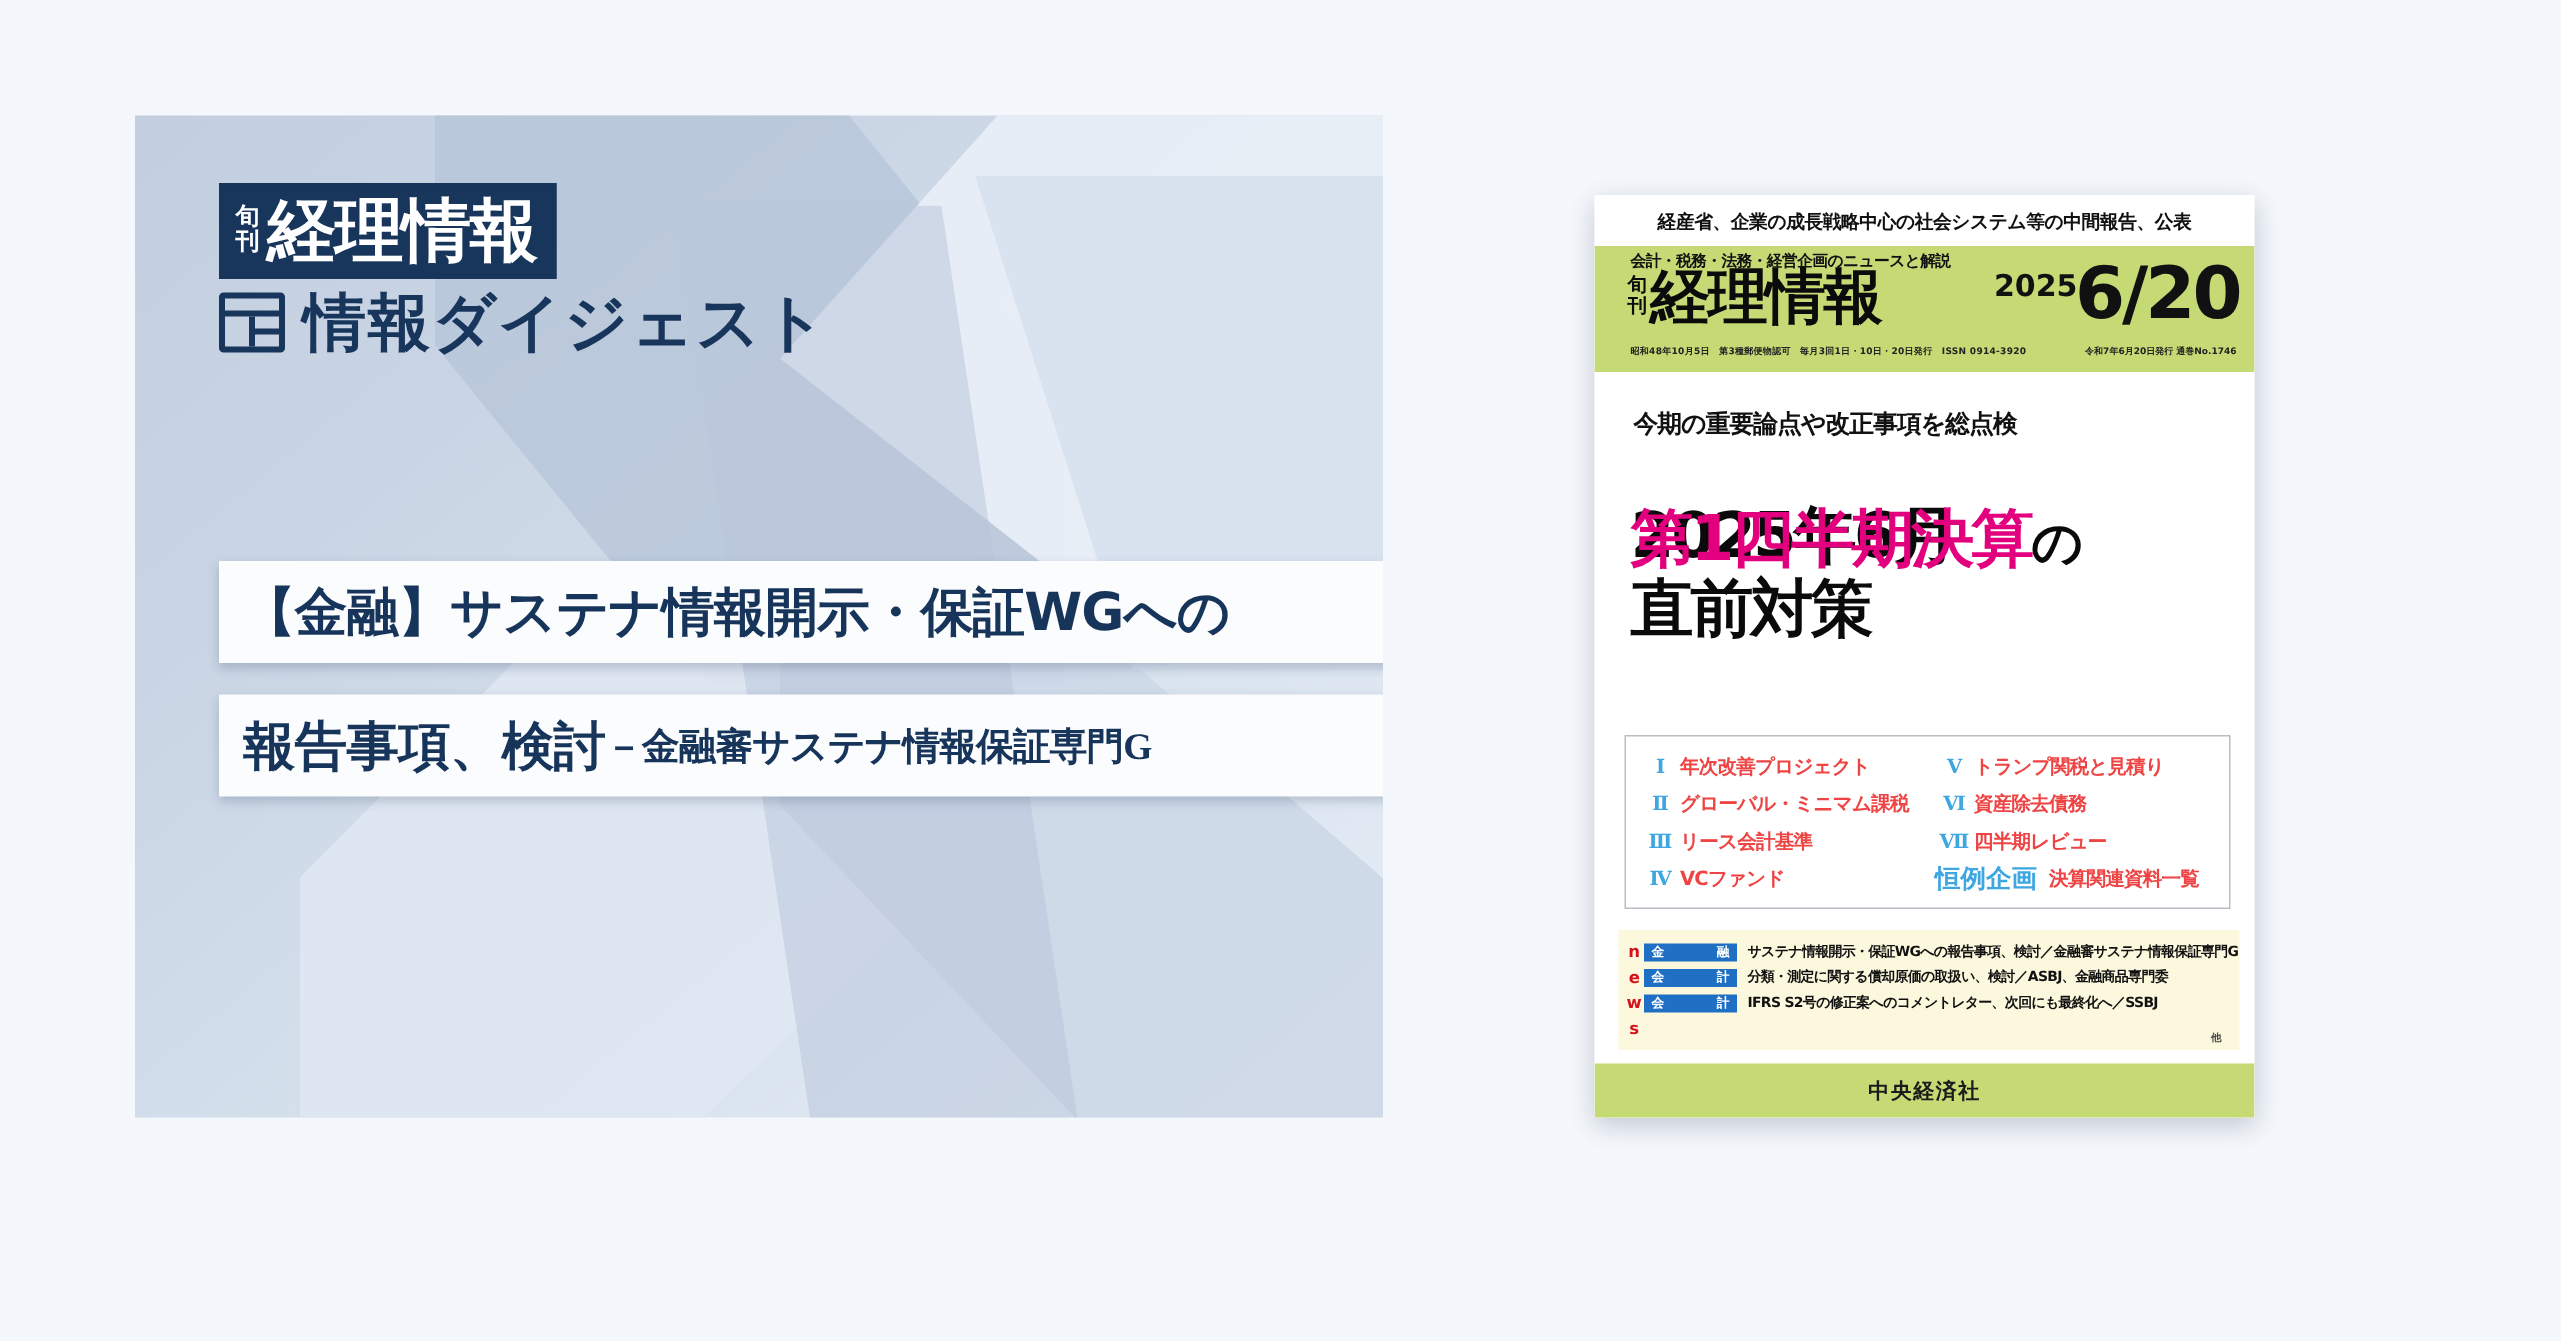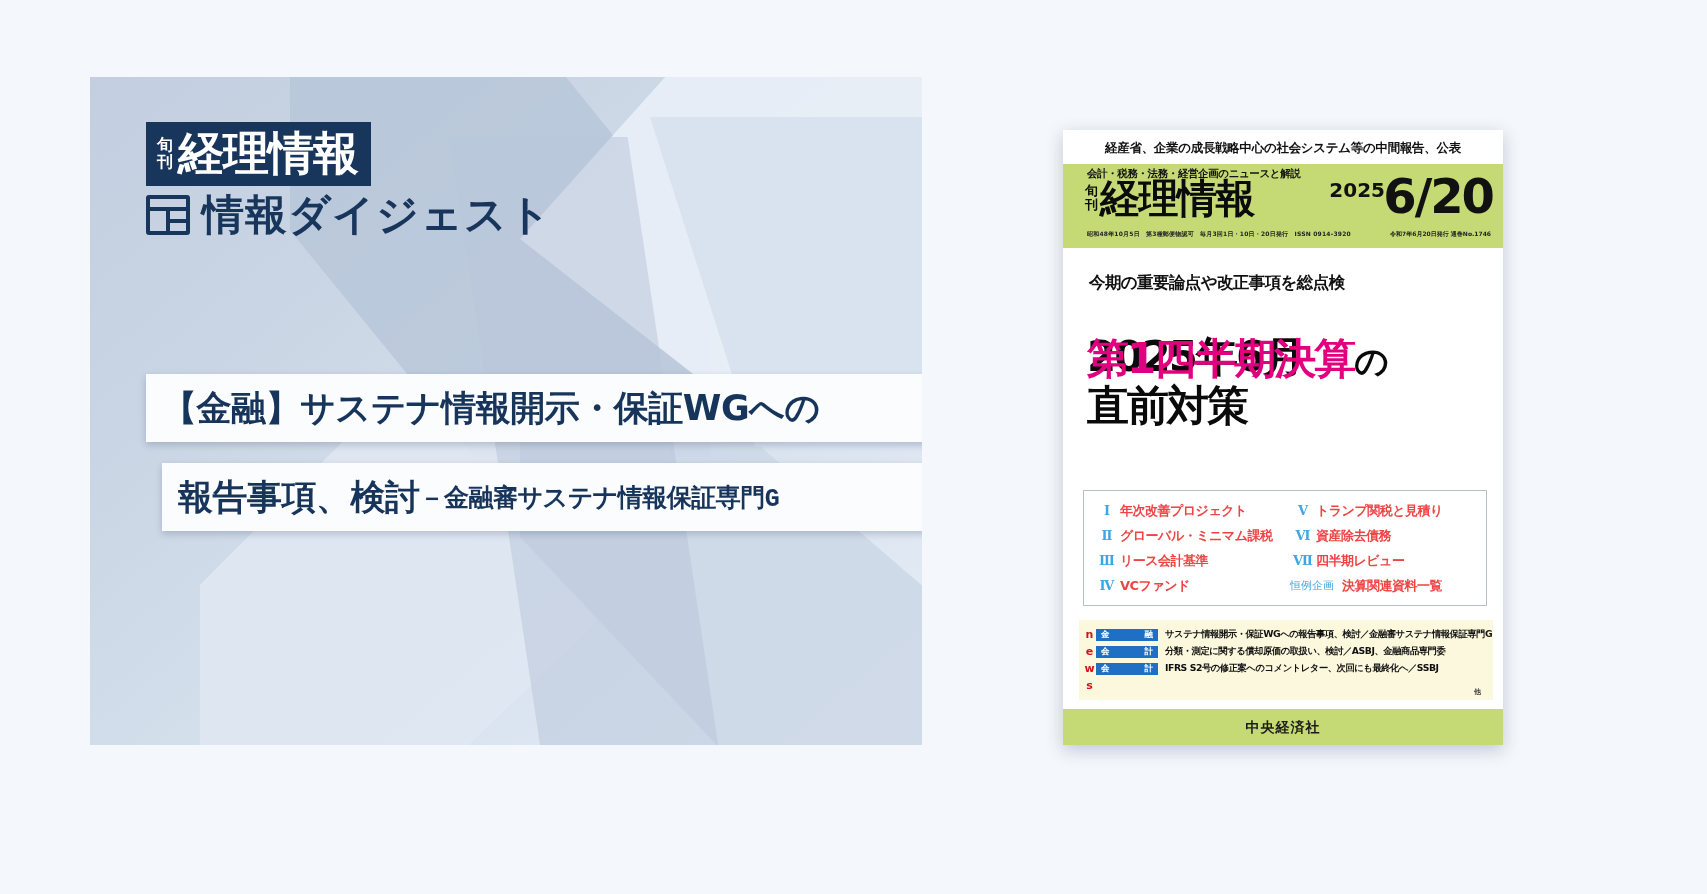--- a/index.html
+++ b/index.html
@@ -92,28 +92,28 @@
 
   
   .title-bar{
     position:absolute;z-index:6;background:#fbfcfd;
     box-shadow:0 3px 7px rgba(30,50,80,.22);
     display:flex;align-items:center;
     padding:0 16px;box-sizing:border-box;
     white-space:nowrap;
   }
   #title-bar-1{left:56px;top:297px;width:835px;height:68px;}
-  #title-bar-2{left:56px;top:386px;width:783px;height:68px;margin-left:16px;}
+  #title-bar-2{left:56px;top:386px;width:783px;height:68px;}
   .t-main{
     font-size:35px;font-weight:700;color:#17355b;letter-spacing:-.5px;
     font-family:"DejaVu Sans","Liberation Sans",sans-serif;
   }
   .t-sub{
     font-size:25px;font-weight:700;color:#17355b;letter-spacing:-.5px;
-    font-family:Liberation Mono, monospace;
+    font-family:Liberation Serif, serif;
   }
 
   
   #cover{
     position:absolute;left:1063px;top:130px;width:440px;height:615px;
     background:#ffffff;
     box-shadow:0 5px 16px rgba(40,60,90,.25);
     overflow:hidden;font-family:"DejaVu Sans","Liberation Sans",sans-serif;
   }
   #cover-strap{
@@ -180,21 +180,21 @@
     padding:7px 8px 7px 10px;box-sizing:border-box;
   }
   .toc-row{display:flex;align-items:center;height:25px;}
   .toc-col{display:flex;align-items:center;}
   .toc-col.left{width:196px;}
   .toc-num{
     width:26px;color:#3ea6e0;font-size:13px;font-weight:700;
     font-family:"Liberation Serif","DejaVu Serif",serif;
     text-align:center;flex:none;
   }
-  .toc-num.wide{width:auto;padding-right:8px;font-size:11px;font-weight:400;
+  .toc-num.wide{width:auto;padding-right:8px;font-size:17px;font-weight:700;
     font-family:"DejaVu Sans",sans-serif;color:#3ea6e0;}
   .toc-label{font-size:13px;font-weight:700;color:#ef4444;letter-spacing:-.5px;white-space:nowrap;}
 
   
   #news{
     position:absolute;left:16px;right:10px;top:372px;
     background:#fcf8dd;padding:6px 4px 6px 4px;box-sizing:border-box;
   }
   .news-row{display:flex;align-items:center;height:17px;}
   .news-letter{

